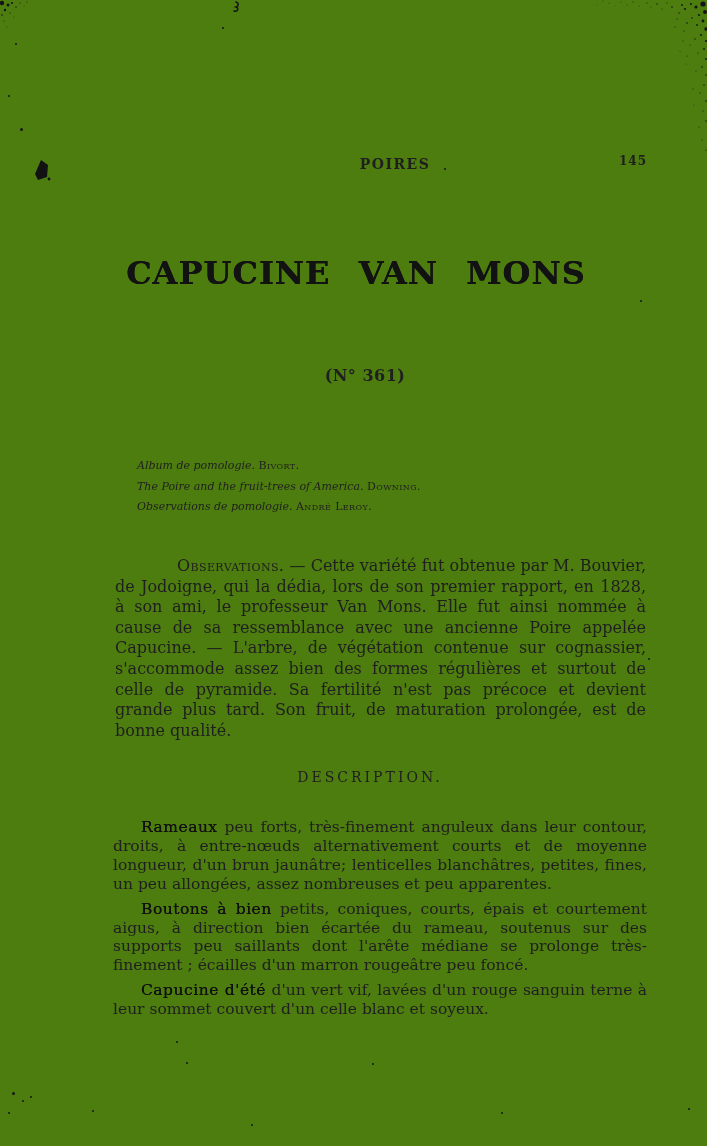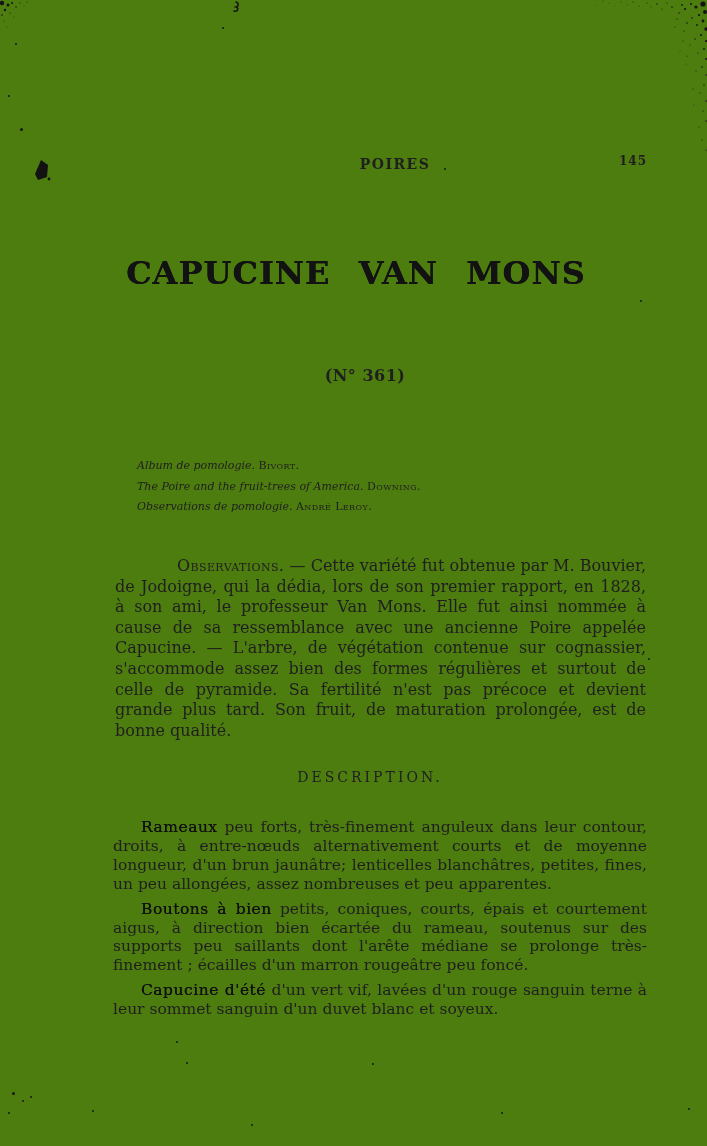--- a/index.html
+++ b/index.html
@@ -89,21 +89,21 @@
     </div>
   </div>
 
   <p class="observations"><span class="smallcaps">Observations.</span><span> — Cette variété fut obtenue par M. Bouvier, de Jodoigne, qui la dédia, lors de son premier rapport, en 1828, à son ami, le professeur Van Mons. Elle fut ainsi nommée à cause de sa ressemblance avec une ancienne Poire appelée Capucine. — L'arbre, de végétation contenue sur cognassier, s'accommode assez bien des formes régulières et surtout de celle de pyramide. Sa fertilité n'est pas précoce et devient grande plus tard. Son fruit, de maturation prolongée, est de bonne qualité.</span></p>
 
   <h2 class="section-heading">DESCRIPTION.</h2>
 
   <div class="description">
     <p class="desc-para"><span class="desc-lead">Rameaux</span><span> peu forts, très-finement anguleux dans leur contour, droits, à entre-nœuds alternativement courts et de moyenne longueur, d'un brun jaunâtre; lenticelles blanchâtres, petites, fines, un peu allongées, assez nombreuses et peu apparentes.</span></p>
     <p class="desc-para"><span class="desc-lead">Boutons à bien</span><span> petits, coniques, courts, épais et courtement aigus, à direction bien écartée du rameau, soutenus sur des supports peu saillants dont l'arête médiane se prolonge très-finement ; écailles d'un marron rougeâtre peu foncé.</span></p>
-    <p class="desc-para"><span class="desc-lead">Capucine d'été</span><span> d'un vert vif, lavées d'un rouge sanguin terne à leur sommet sanguin d'un duvet blanc et soyeux.</span></p>
+    <p class="desc-para"><span class="desc-lead">Capucine d'été</span><span> d'un vert vif, lavées d'un rouge sanguin terne à leur sommet couvert d'un celle blanc et soyeux.</span></p>
   </div>
 
 
   <svg class="noise" style="top:0;right:0;" width="120" height="160" viewBox="0 0 120 160">
     <g fill="#151515">
       <circle cx="116" cy="4" r="2.6"></circle>
         <circle cx="109" cy="7" r="1.6"></circle>
         <circle cx="118" cy="12" r="2"></circle>
       <circle cx="112" cy="15" r="1.1"></circle>
         <circle cx="104" cy="4" r="1"></circle>

